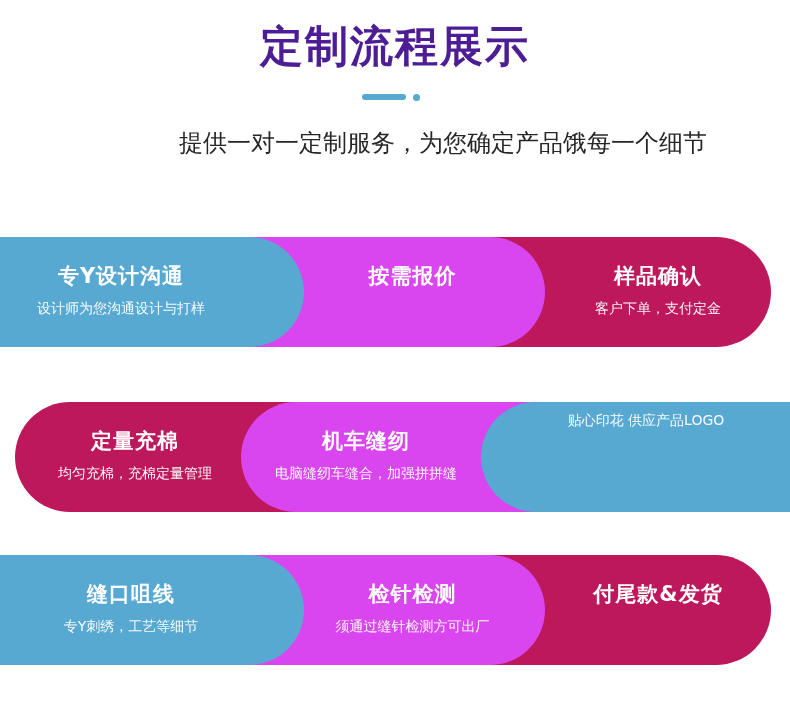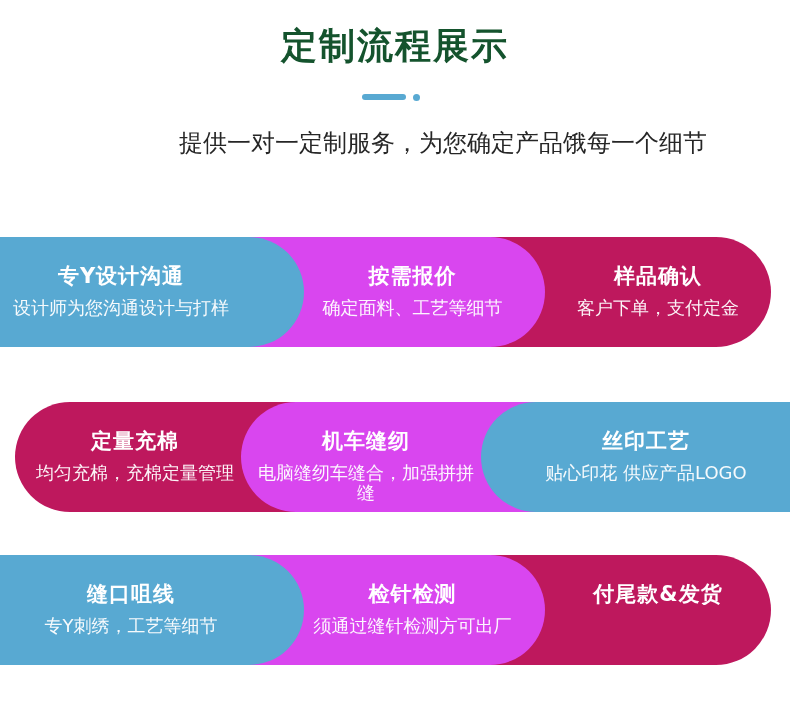--- a/index.html
+++ b/index.html
@@ -2,39 +2,39 @@
 <html><head>
 <meta charset="utf-8">
 <style>
   html, body { margin: 0; padding: 0; }
   body {
     width: 790px; height: 715px; background: #ffffff; position: relative; overflow: hidden;
     font-family: "DejaVu Sans", "Liberation Sans", sans-serif;
   }
   .title {
     position: absolute; left: 0; top: 14px; width: 790px; text-align: center;
-    font-size: 36px; font-weight: bold; color: #14532d; letter-spacing: 2px; line-height: 64px;
+    font-size: 43px; font-weight: bold; color: #4c1d95; letter-spacing: 2px; line-height: 64px;
   }
   .divider { position: absolute; top: 94px; left: 362px; height: 7px; }
   .divider .bar { position: absolute; left: 0; top: 0; width: 44px; height: 6px; border-radius: 3px; background: #58A9D2; }
   .divider .dot { position: absolute; left: 51px; top: -0.5px; width: 7px; height: 7px; border-radius: 50%; background: #58A9D2; }
   .subtitle {
     position: absolute; left: 0; top: 126px; width: 790px; text-align: center;
     font-size: 24px; color: #262626; line-height: 34px; padding-left: 48px;
   }
   .row { position: absolute; left: 0; width: 790px; height: 110px; }
   .pill {
     position: absolute; top: 0; height: 110px; border-radius: 55px;
     box-sizing: border-box; color: #ffffff;
   }
   .pill.flat-left { border-top-left-radius: 0; border-bottom-left-radius: 0; }
   .pill.flat-right { border-top-right-radius: 0; border-bottom-right-radius: 0; }
   .pill .content { position: absolute; top: 0; height: 110px; text-align: center; }
   .pill .h { display: block; font-size: 21px; font-weight: bold; line-height: 28px; margin-top: 25px; letter-spacing: 1px; }
-  .pill .s { display: block; font-size: 18px; line-height: 20px; margin-top: 8px; opacity: 0.95; }
+  .pill .s { display: block; font-size: 14px; line-height: 20px; margin-top: 8px; opacity: 0.95; }
   .c-dark { background: #58A9D2; }
   .c-mid { background: #d946ef; }
   .c-light { background: #be185d; }
 </style>
 </head>
 <body>
 
 <div class="title">定制流程展示</div>
 <div class="divider">
   <div class="bar"></div>
@@ -45,21 +45,20 @@
 <div class="row" style="top:237px;">
   <div class="pill c-light" style="left:400px;width:371px;">
     <div class="content" style="left:145px;width:226px;">
       <span class="h">样品确认</span>
       <span class="s">客户下单，支付定金</span>
     </div>
   </div>
   <div class="pill c-mid" style="left:150px;width:395px;">
     <div class="content" style="left:150px;width:225px;">
       <span class="h">按需报价</span>
-      <span class="s">确定面料、工艺等细节</span>
     </div>
   </div>
   <div class="pill c-dark flat-left" style="left:0;width:304px;">
     <div class="content" style="left:0;width:242px;">
       <span class="h">专Y设计沟通</span>
       <span class="s">设计师为您沟通设计与打样</span>
     </div>
   </div>
 </div>
 
@@ -71,21 +70,20 @@
     </div>
   </div>
   <div class="pill c-mid" style="left:241px;width:400px;">
     <div class="content" style="left:10px;width:230px;">
       <span class="h">机车缝纫</span>
       <span class="s">电脑缝纫车缝合，加强拼拼缝</span>
     </div>
   </div>
   <div class="pill c-dark flat-right" style="left:481px;width:309px;">
     <div class="content" style="left:40px;width:250px;">
-      <span class="h">丝印工艺</span>
       <span class="s">贴心印花 供应产品LOGO</span>
     </div>
   </div>
 </div>
 
 <div class="row" style="top:555px;">
   <div class="pill c-light" style="left:400px;width:371px;">
     <div class="content" style="left:145px;width:226px;">
       <span class="h">付尾款&amp;发货</span>
     </div>

